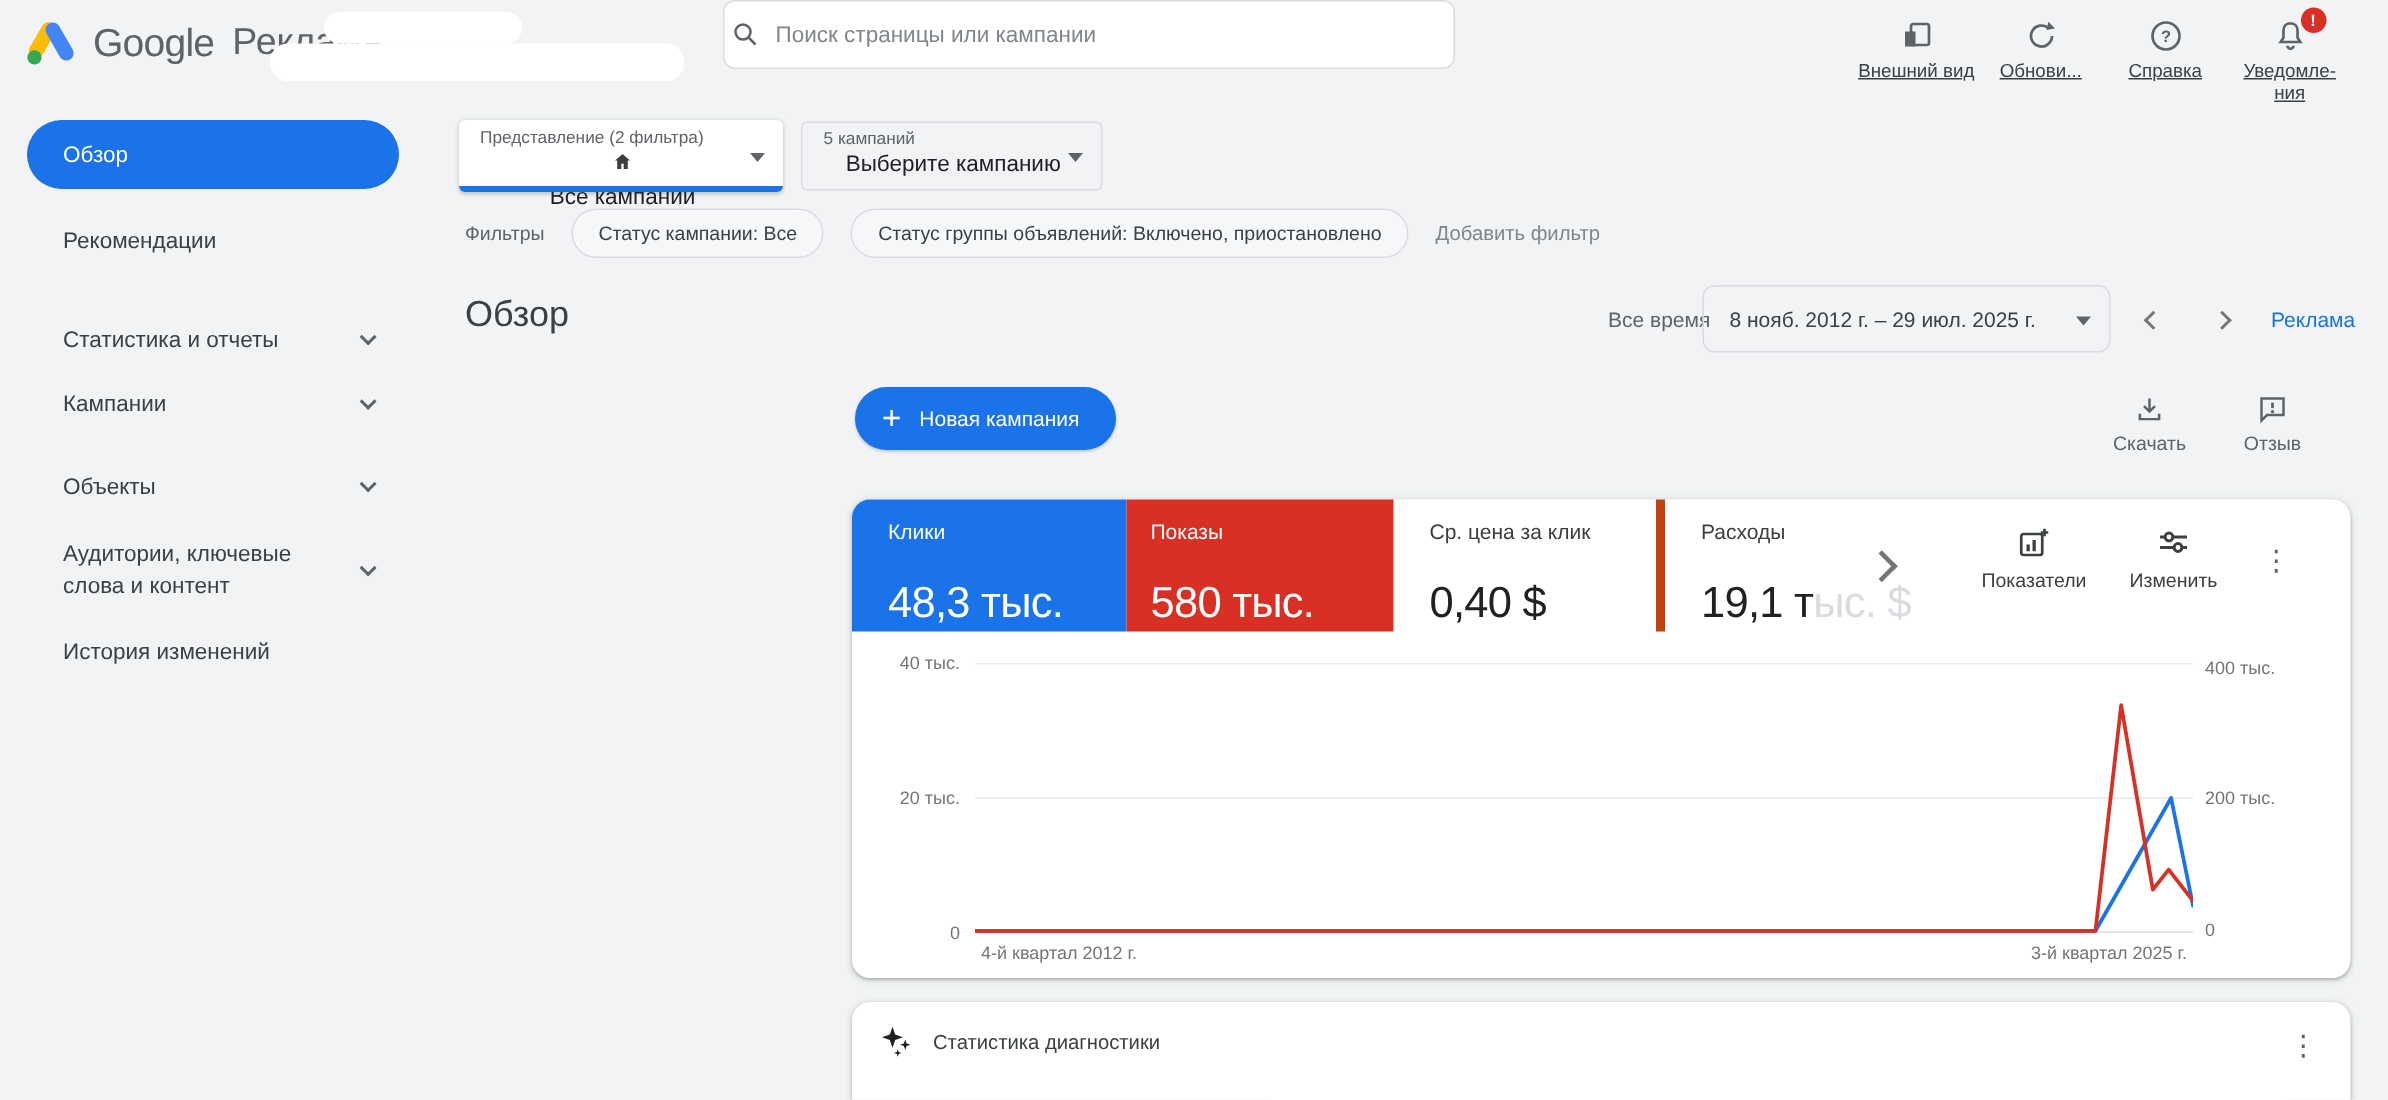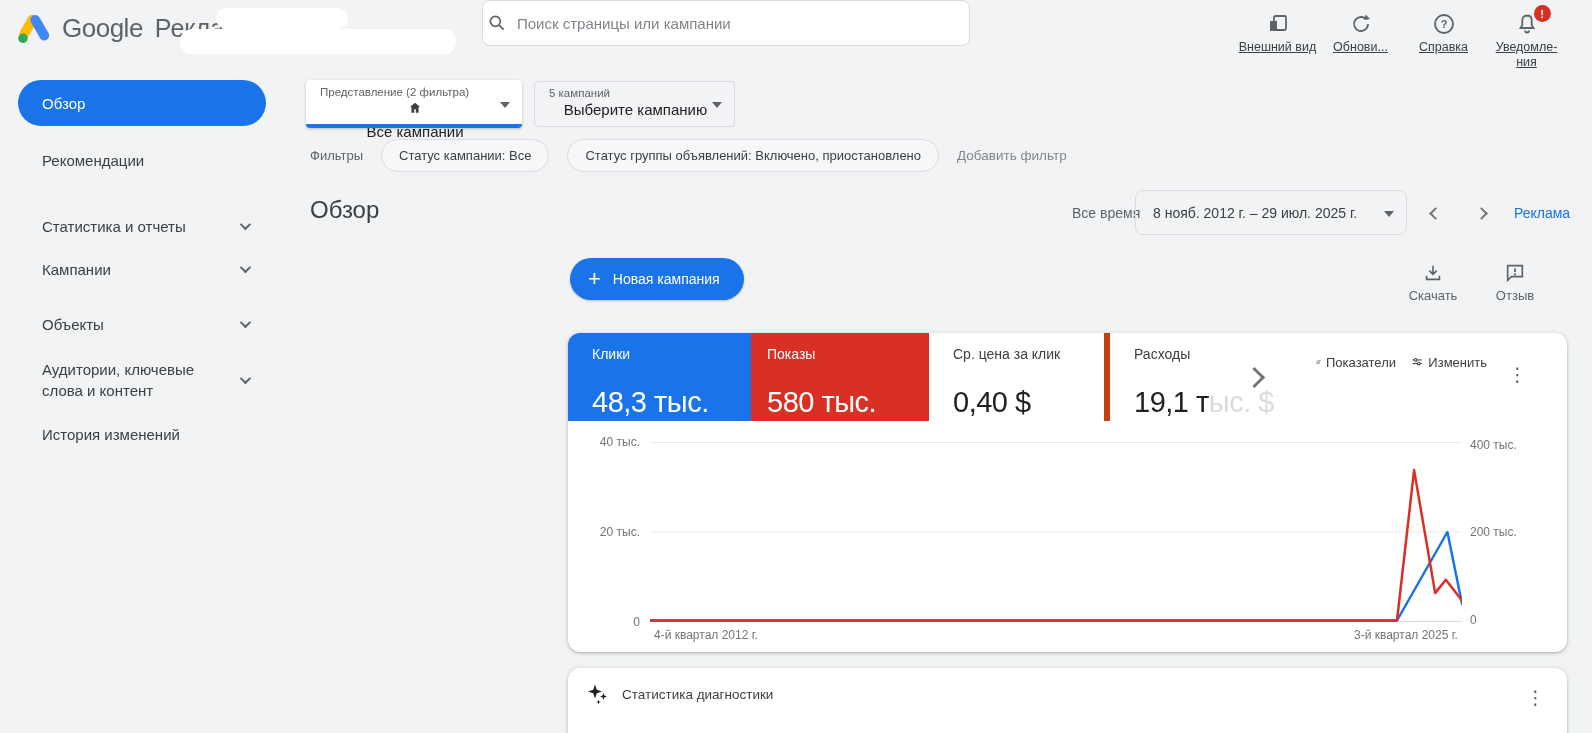--- a/index.html
+++ b/index.html
@@ -64,21 +64,21 @@
   .tile .t-label { font-size:14px; }
   .tile .t-value { font-size:29px; margin-top:24px; letter-spacing:-0.5px; white-space:nowrap; }
   .tile-blue { background:#1a73e8; color:#fff; border-top-left-radius:12px; width:183px; }
   .tile-red { background:#d93025; color:#fff; width:178px;padding-left:16px; }
   .tile-plain { color:#202124; width:175px; }
   .tile-plain .t-label { color:#3c4043; }
   .tile-spend { border-left:6px solid #c2410c; width:176px; overflow:hidden; }
   .fade-txt { color:#d9dbde; }
   .metric-next { position:absolute; left:668px; top:26px; width:36px; height:36px; display:flex; align-items:center; justify-content:center; cursor:pointer; }
   .metric-next .chev { width:15px; height:15px; border-width:3px; border-color:#757575; transform:rotate(-45deg); }
-  .bar-btn { position:absolute; top:17px; display:flex; flex-direction:row; align-items:center; gap:5px; font-size:13px; color:#3c4043; cursor:pointer; }
+  .bar-btn { position:absolute; top:17px; display:flex; flex-direction:column; align-items:center; gap:5px; font-size:13px; color:#3c4043; cursor:pointer; }
   .vdots { font-size:19px; color:#5f6368; cursor:pointer; line-height:1; }
 
   
   .ytick { position:absolute; font-size:12px; color:#757575; }
   .ytick.l { width:70px; text-align:right; left:2px; }
   .ytick.r { left:902px; text-align:left; }
   .xtick { position:absolute; top:295px; font-size:12px; color:#757575; }
   #chart-svg { position:absolute; left:82px; top:109px; }
   #chart-svg .grid { stroke:#e8eaed; stroke-width:1; }
   #chart-svg .grid.base { stroke:#dadce0; }

